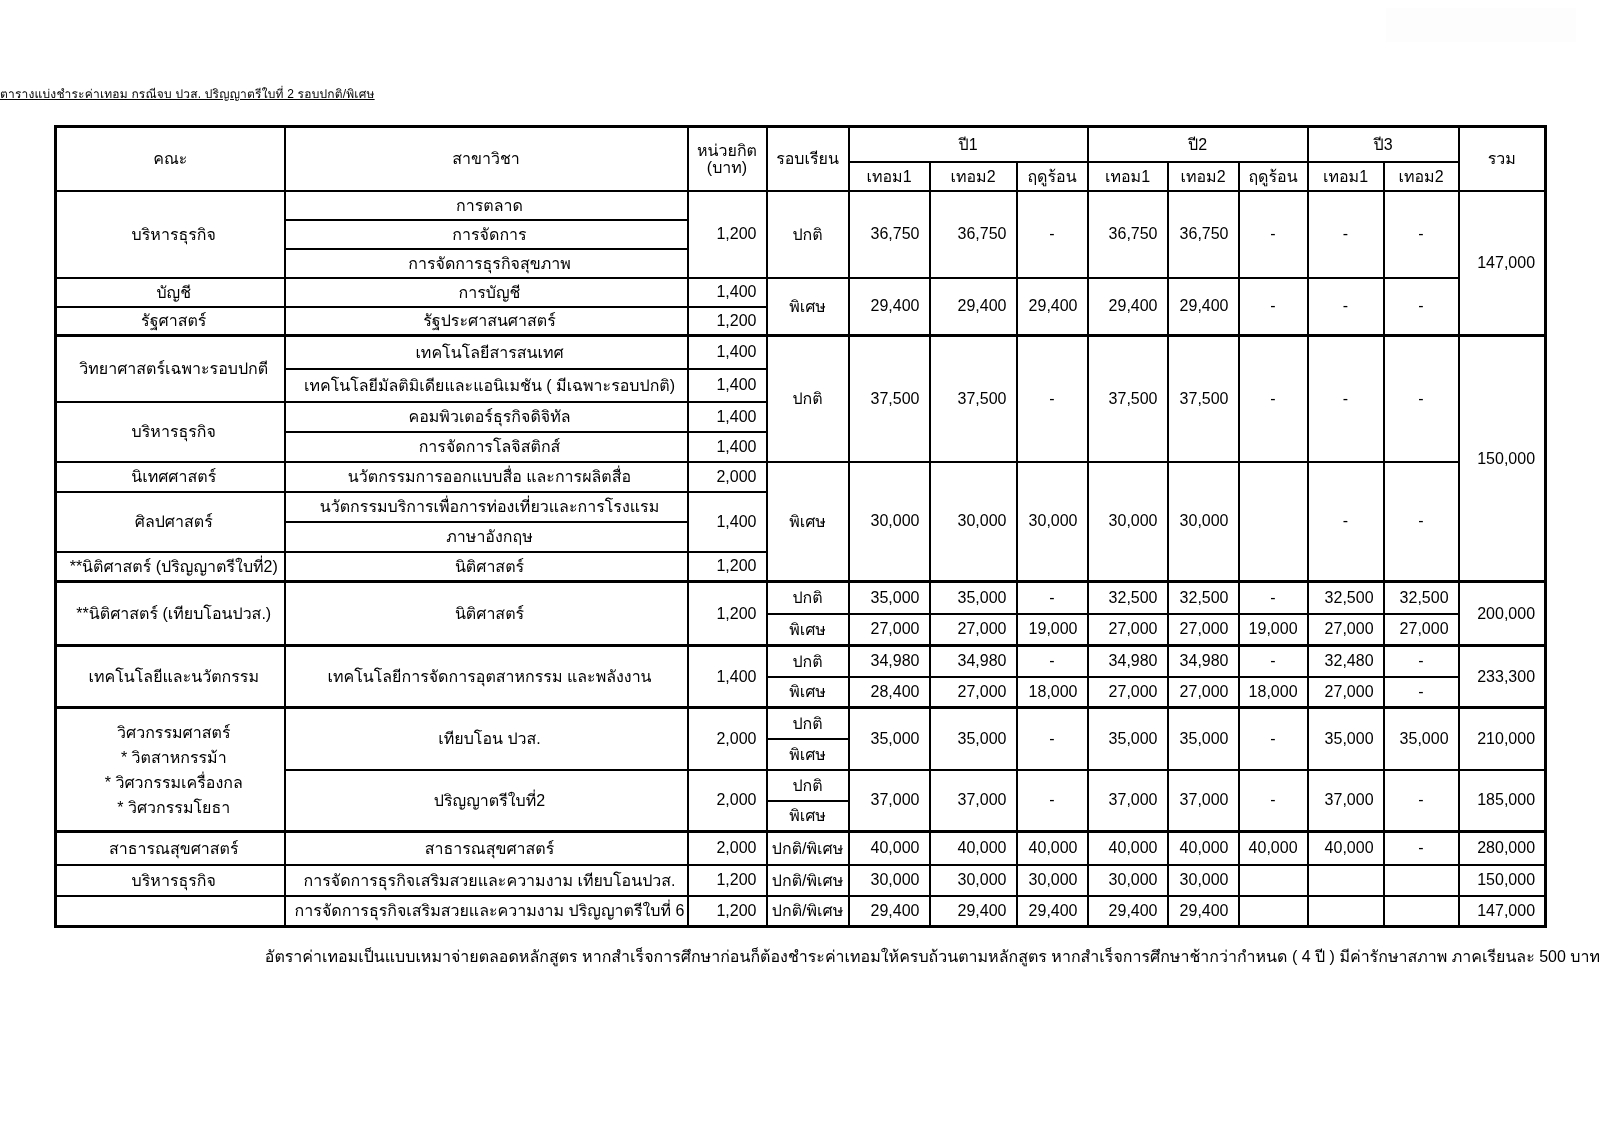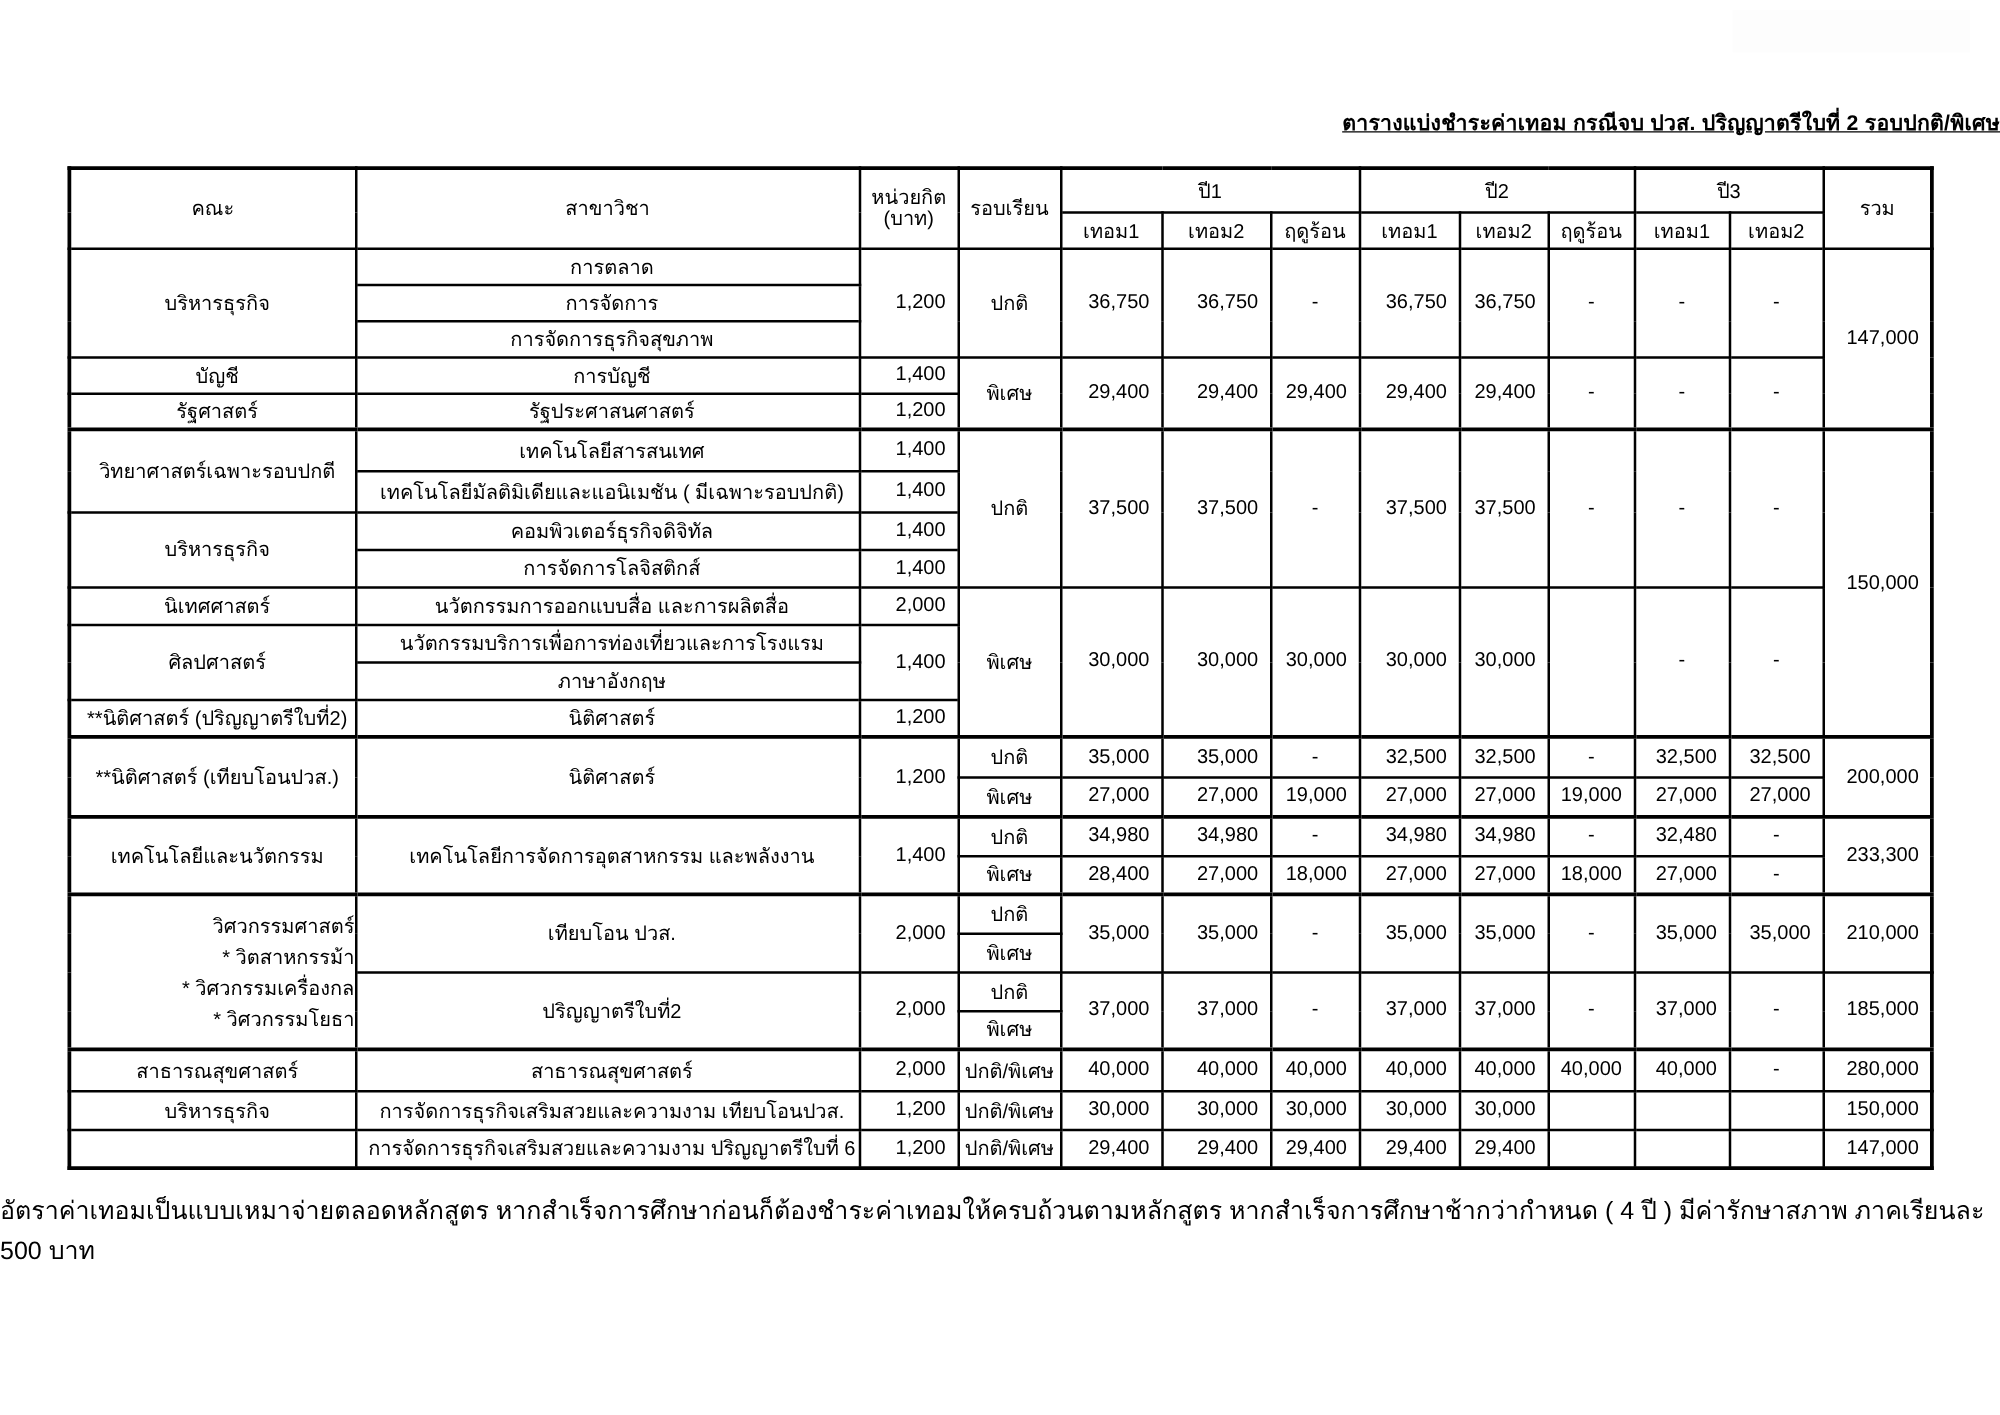--- a/index.html
+++ b/index.html
@@ -1,35 +1,35 @@
 <!DOCTYPE html>
 <html><head>
 <meta charset="utf-8">
 <style>
   html,body{margin:0;padding:0;background:#fff;}
   body{width:1600px;height:1132px;position:relative;
        font-family:"Liberation Sans","DejaVu Sans",sans-serif;color:#000;}
   .artifact{position:absolute;top:8px;right:24px;width:190px;height:34px;background:#fdfdfd;}
-  .title{margin:84px 0 0 0;text-align:right;font-size:17px;font-weight:bold;
+  .title{margin:84px 0 0 0;text-align:left;font-size:12px;font-weight:normal;
          text-decoration:underline;letter-spacing:.2px;}
   table{border-collapse:collapse;table-layout:fixed;width:1490px;margin:22px 0 16px 54px;
         border:3px solid #000;font-size:16px;}
   td,th{border:2px solid #000;padding:0;font-weight:400;overflow:hidden;white-space:nowrap;}
   th{text-align:center;}
   td{text-align:center;}
   .lt{text-align:center;padding-left:7px;}
   .num{text-align:right;padding-right:9px;}
   .dash{text-align:center;padding-right:0;}
   .bt{border-top-width:3px;}
   tr.h35{height:35px;} tr.h29{height:29px;} tr.h30{height:30px;} tr.h31{height:31px;}
   tr.h32{height:32px;} tr.h33{height:33px;}
   .credit-head div{line-height:17px;}
   .fac-multi{display:flex;flex-direction:column;justify-content:space-around;
-             align-items:flex-end;height:100%;padding-left:7px;box-sizing:border-box;}
-  .footnote{text-align:left;font-size:20px;}
+             align-items:center;height:100%;padding-left:7px;box-sizing:border-box;}
+  .footnote{text-align:right;font-size:16px;}
 </style>
 </head>
 <body>
 
 <div class="artifact"></div>
 
 <div class="title">ตารางแบ่งชำระค่าเทอม กรณีจบ ปวส.  ปริญญาตรีใบที่ 2   รอบปกติ/พิเศษ</div>
 
 <table>
   <colgroup>

